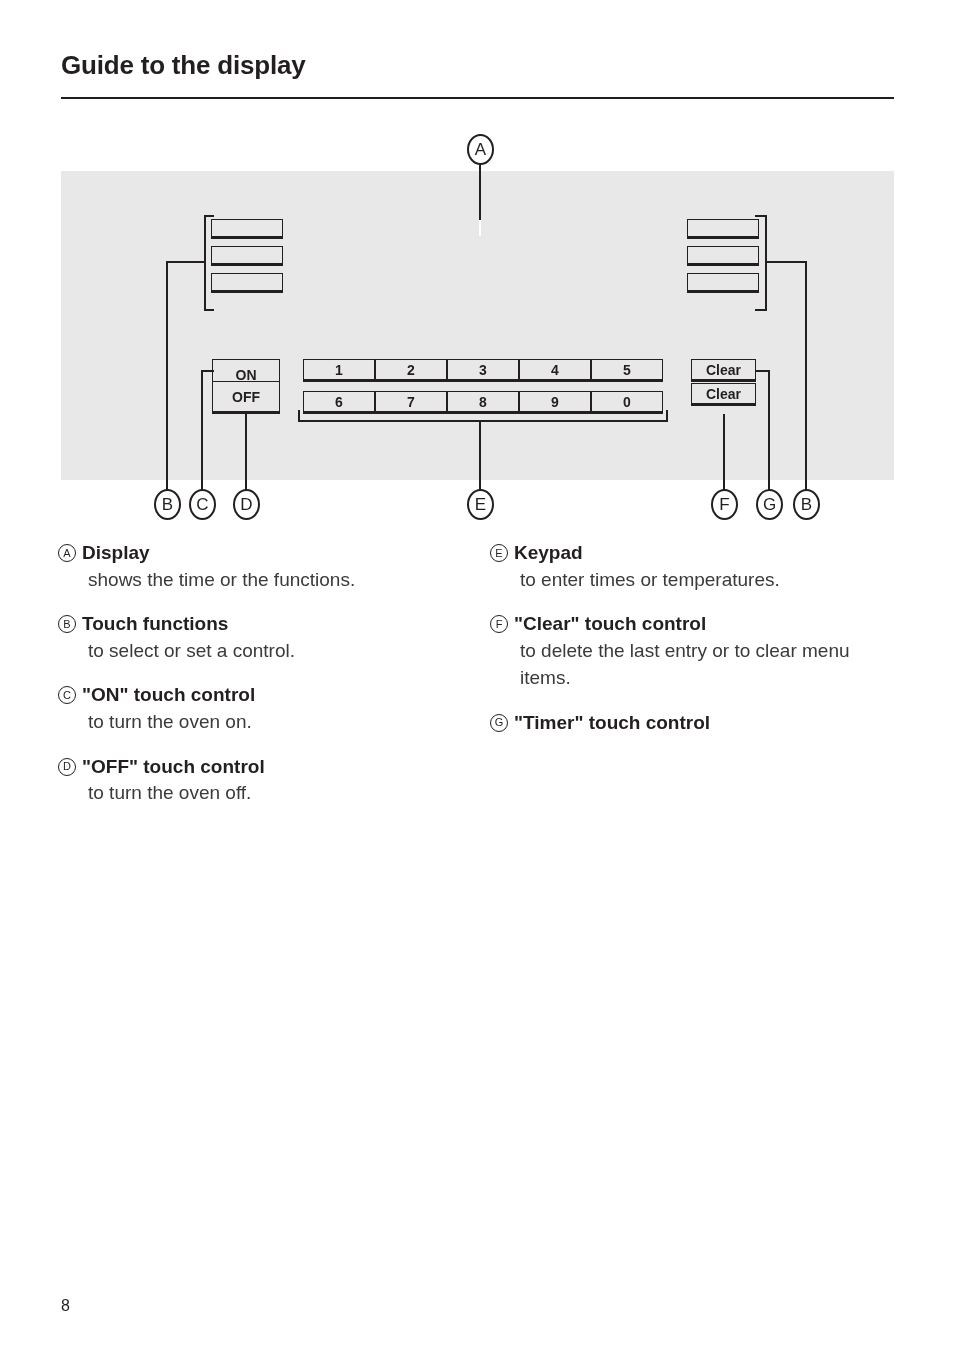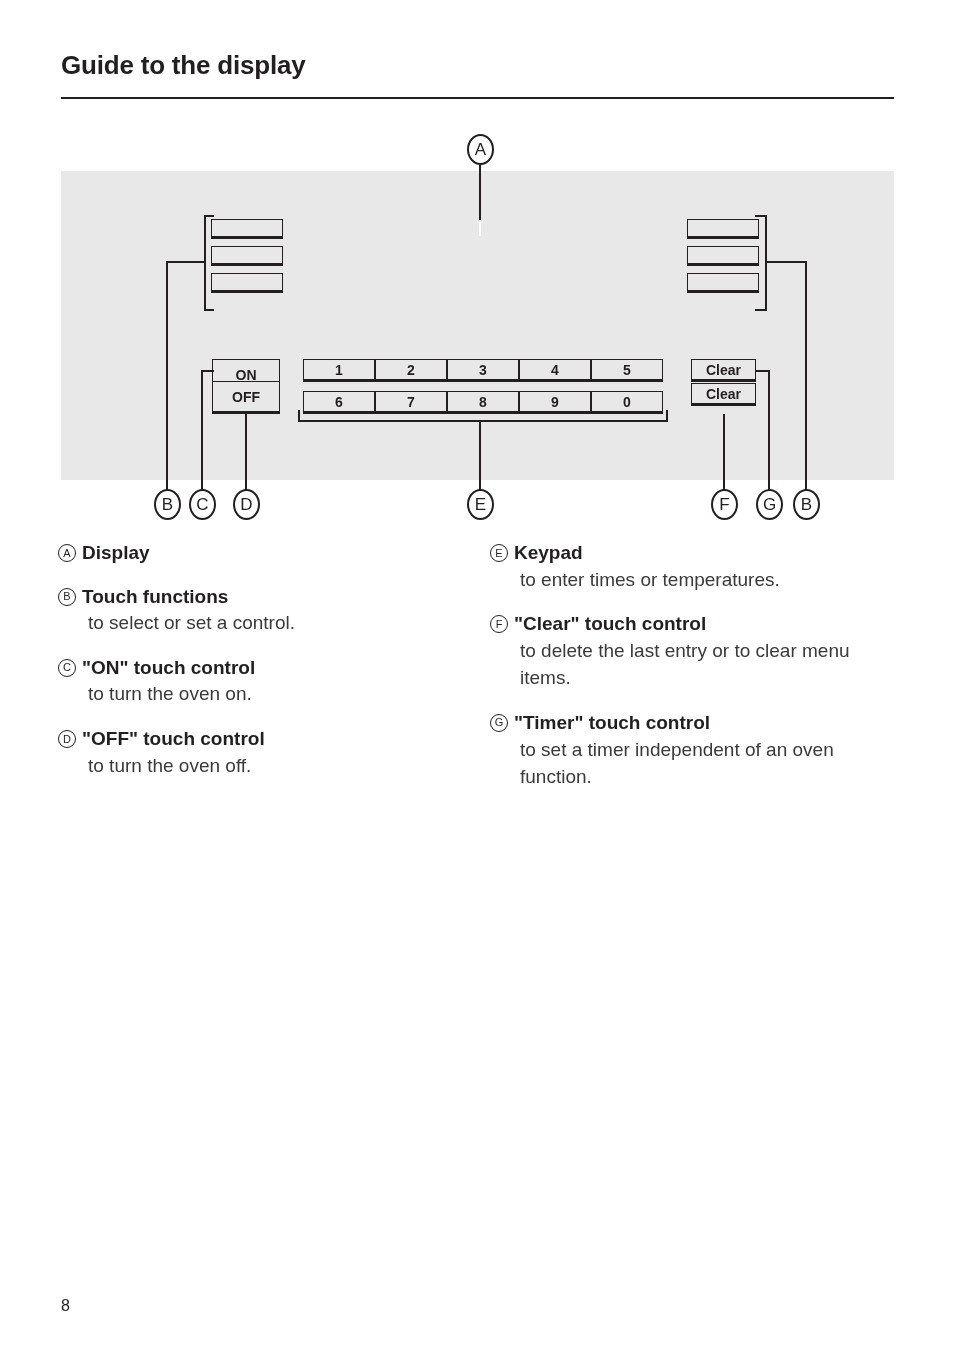--- a/index.html
+++ b/index.html
@@ -330,20 +330,21 @@
 
 <div id="descriptions">
 
   <div class="desc-col" id="desc-col-left">
 
     <div class="desc-item">
       <div class="desc-head">
         <span class="desc-marker">A</span>
         <span class="desc-title">Display</span>
       </div>
+      <div class="desc-body">shows the time or the functions.</div>
     </div>
 
     <div class="desc-item">
       <div class="desc-head">
         <span class="desc-marker">B</span>
         <span class="desc-title">Touch functions</span>
       </div>
       <div class="desc-body">to select or set a control.</div>
     </div>
 
@@ -381,20 +382,19 @@
         <span class="desc-title">"Clear" touch control</span>
       </div>
       <div class="desc-body">to delete the last entry or to clear menu items.</div>
     </div>
 
     <div class="desc-item">
       <div class="desc-head">
         <span class="desc-marker">G</span>
         <span class="desc-title">"Timer" touch control</span>
       </div>
-      <div class="desc-body">to set a timer independent of an oven function.</div>
     </div>
 
   </div>
 
 </div>
 
 <div id="page-number">8</div>
 
 </body></html>

